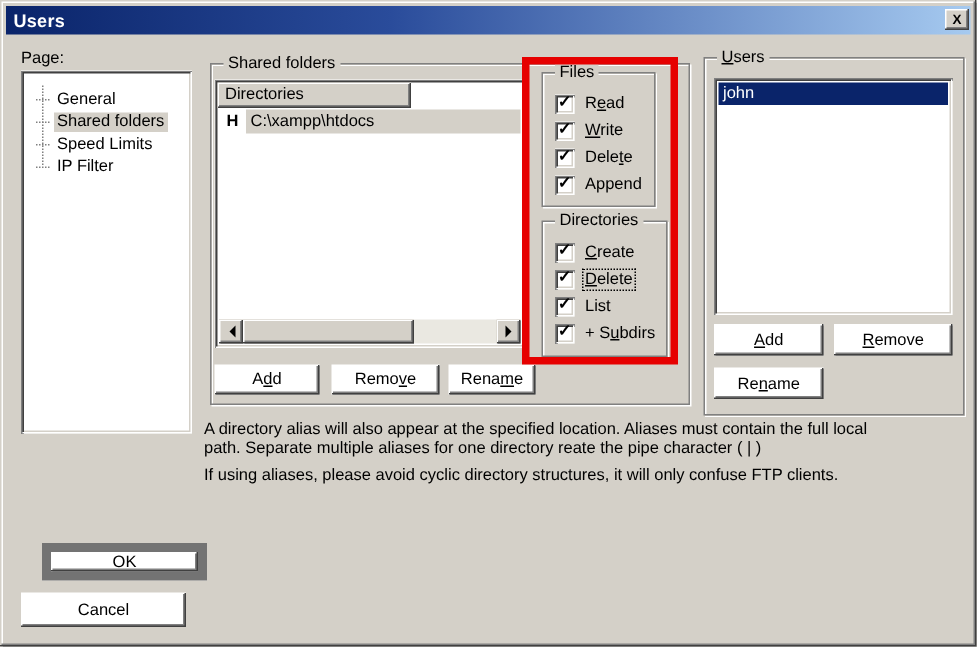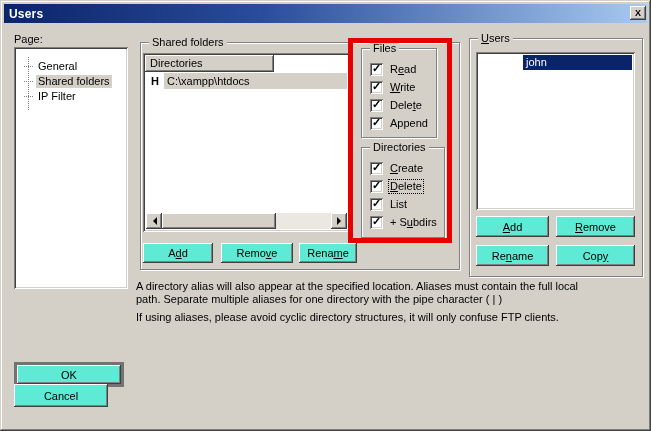--- a/index.html
+++ b/index.html
@@ -14,24 +14,24 @@
   
   .titlebar{left:4px;top:4px;width:643px;height:19px;
     background:linear-gradient(to right,#0a246a,#2a4c9b 40%,#a6caf0);
     display:flex;align-items:center;padding-left:5px;box-sizing:border-box;}
   .title-text{color:#fff;font-weight:bold;font-size:12px;letter-spacing:.2px;}
   .close-btn{left:630px;top:6px;width:16px;height:14px;background:#d4d0c8;
     box-shadow:inset -1px -1px 0 #404040, inset 1px 1px 0 #fff, inset -2px -2px 0 #808080;
     display:flex;align-items:center;justify-content:center;
     font-size:9px;font-weight:bold;line-height:1;cursor:default;}
   
-  .btn{background:#5eead4;
+  .btn{background:#ffffff;
     box-shadow:inset -1px -1px 0 #404040, inset 1px 1px 0 #fff, inset -2px -2px 0 #808080;
     display:flex;align-items:center;justify-content:center;box-sizing:border-box;cursor:default;}
-  .btn.default{border:3px solid #737373;}
+  .btn.default{border:6px solid #737373;margin-left:14px;}
   .sunken{background:#fff;
     box-shadow:inset 1px 1px 0 #808080, inset -1px -1px 0 #fff,
                inset 2px 2px 0 #404040, inset -2px -2px 0 #d4d0c8;}
   .groupbox{border:1px solid #808080;box-shadow:inset 1px 1px 0 #fff,1px 1px 0 #fff;box-sizing:border-box;}
   .grouplabel{position:absolute;top:-7px;left:8px;background:#d4d0c8;padding:0 3px;line-height:12px;}
   .mn{text-decoration:underline;}
   
   .tree-row{display:flex;align-items:center;height:15px;padding-left:10px;}
   .tree-stub{width:9px;height:0;border-top:1px dotted #808080;margin-right:3px;}
   .tree-label{padding:0 2px;line-height:13px;white-space:nowrap;}
@@ -90,20 +90,24 @@
       <div class="tree-row">
         <span class="tree-stub"></span>
         <span class="tree-label">General</span>
       </div>
       <div class="tree-row">
         <span class="tree-stub"></span>
         <span class="tree-label sel">Shared folders</span>
       </div>
       <div class="tree-row">
         <span class="tree-stub"></span>
+        <span class="tree-label">Speed Limits</span>
+      </div>
+      <div class="tree-row">
+        <span class="tree-stub"></span>
         <span class="tree-label">IP Filter</span>
       </div>
     </div>
   </div>
 
   <div class="abs groupbox" style="left:140px;top:42px;width:320px;height:228px;">
     <span class="grouplabel">Shared folders</span>
   </div>
 
   <div class="abs sunken" style="left:143px;top:53px;width:207px;height:179px;">
@@ -190,37 +194,34 @@
       <span class="cb-label"><span>+ S</span><span class="mn">u</span><span>bdirs</span></span>
     </div>
   </div>
 
   <div class="abs red-rect"></div>
 
   <div class="abs groupbox" style="left:469px;top:38px;width:174px;height:239px;">
     <span class="grouplabel"><span></span><span class="mn">U</span><span>sers</span></span>
   </div>
   <div class="abs sunken" style="left:476px;top:52px;width:159px;height:158px;">
-    <div style="padding:3px;margin-left:44px;">
+    <div style="padding:3px;">
       <div class="user-row">john</div>
     </div>
   </div>
   <div class="abs btn" style="left:476px;top:216px;width:73px;height:21px;">
     <span><span></span><span class="mn">A</span><span>dd</span></span>
   </div>
   <div class="abs btn" style="left:556px;top:216px;width:79px;height:21px;">
     <span><span></span><span class="mn">R</span><span>emove</span></span>
   </div>
   <div class="abs btn" style="left:476px;top:245px;width:73px;height:21px;">
     <span><span>Re</span><span class="mn">n</span><span>ame</span></span>
   </div>
-  <div class="abs btn" style="left:556px;top:245px;width:79px;height:21px;">
-    <span><span>Cop</span><span class="mn">y</span><span></span></span>
-  </div>
 
   <div class="note" style="top:280px;">A directory alias will also appear at the specified location. Aliases must contain the full local</div>
-  <div class="note" style="top:293px;">path. Separate multiple aliases for one directory with the pipe character ( | )</div>
+  <div class="note" style="top:293px;">path. Separate multiple aliases for one directory reate the pipe character ( | )</div>
   <div class="note" style="top:311px;">If using aliases, please avoid cyclic directory structures, it will only confuse FTP clients.</div>
 
   <div class="abs btn default" style="left:14px;top:362px;width:110px;height:25px;">OK</div>
-  <div class="abs btn" style="left:14px;top:384px;width:94px;height:23px;">Cancel</div>
+  <div class="abs btn" style="left:14px;top:395px;width:110px;height:23px;">Cancel</div>
 
 </div>
 
 </body></html>

